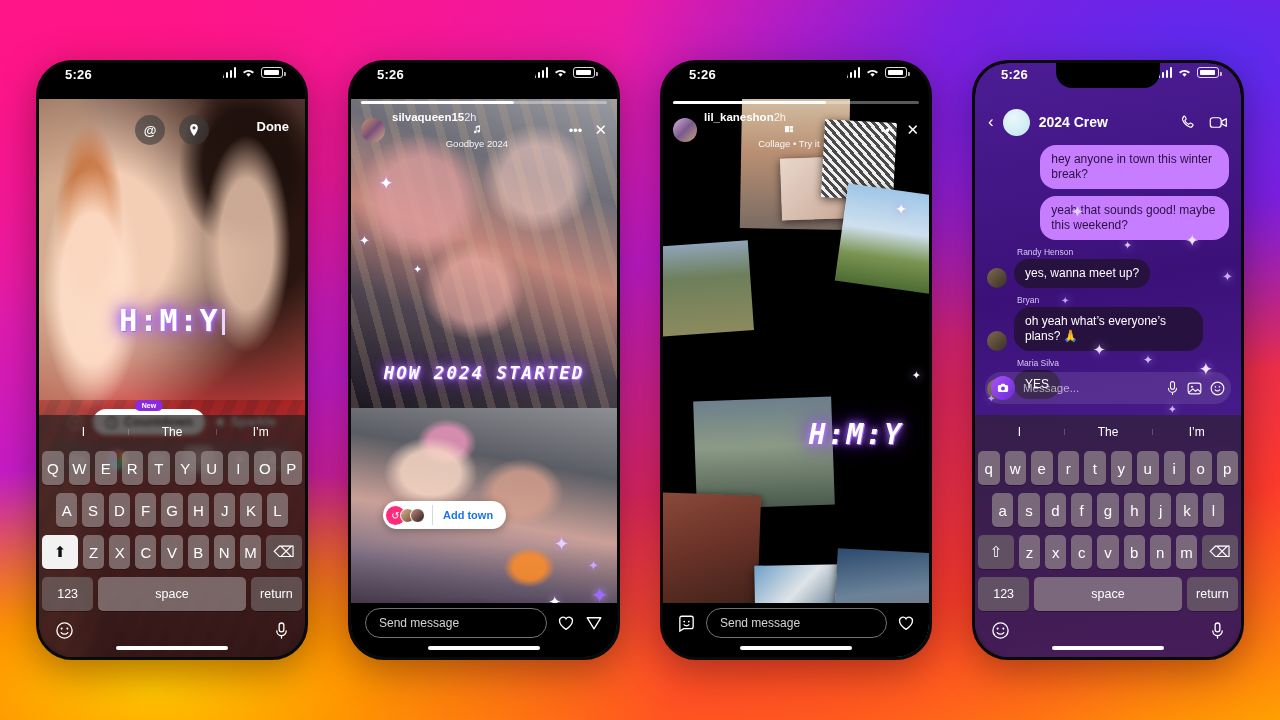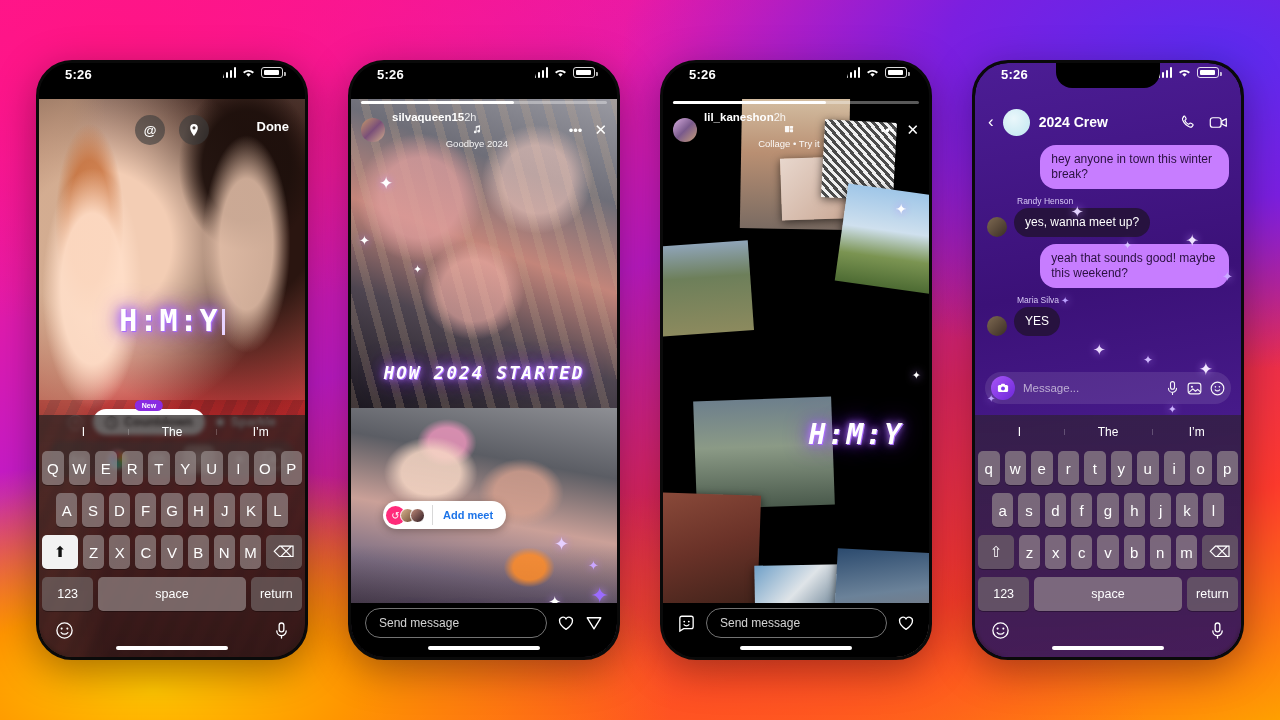--- a/index.html
+++ b/index.html
@@ -394,21 +394,21 @@
     <div class="story-txt" style="top:300px">
       <span class="pixel-txt">HOW 2024 STARTED</span>
     </div>
 
     <div class="addyours" style="left:32px;top:438px">
       <div class="ay-left">
         <div class="ay-pink">↺</div>
         <div class="ay-a"></div>
         <div class="ay-b"></div>
       </div>
-      <div class="ay-txt">Add meet</div>
+      <div class="ay-txt">Add town</div>
     </div>
 
     <div class="spark" style="right:48px;top:470px;font-size:18px;color:#e6d0ff">✦</div>
     <div class="spark" style="right:18px;top:495px;font-size:13px;color:#c9a6ff">✦</div>
     <div class="spark" style="right:8px;top:520px;font-size:22px;color:#9b6bff">✦</div>
     <div class="spark" style="right:56px;top:530px;font-size:15px">✦</div>
     <div class="spark" style="right:92px;top:548px;font-size:12px;color:#b98bff">✦</div>
 
     <div class="story-txt" style="top:556px">
       <span class="pixel-txt">HOW 2024 ENDED</span>
@@ -557,30 +557,37 @@
     <div class="spark" style="right:28px;top:296px;font-size:17px;color:#f1e6ff">✦</div>
     <div class="spark" style="right:64px;top:340px;font-size:11px;color:#cbb2ff">✦</div>
     <div class="spark" style="left:12px;top:330px;font-size:10px;color:#b79aff">✦</div>
 
     <div class="msgs" id="p4msgs">
         <div class="m-row out">
           <div class="m-col">
             <div class="bub out">hey anyone in town this winter break?</div>
           </div>
         </div>
+        <div class="m-row out">
+          <div class="m-col">
+            <div class="bub out">yeah that sounds good! maybe this weekend?</div>
+          </div>
+        </div>
         <div class="m-row">
           <div class="m-av"></div>
           <div class="m-col">
             <div class="m-name">Randy Henson</div>
             <div class="bub in">yes, wanna meet up?</div>
           </div>
         </div>
-        <div class="m-row out">
+        <div class="m-row">
+          <div class="m-av"></div>
           <div class="m-col">
-            <div class="bub out">yeah that sounds good! maybe this weekend?</div>
+            <div class="m-name">Bryan</div>
+            <div class="bub in">oh yeah what’s everyone’s plans? 🙏</div>
           </div>
         </div>
         <div class="m-row">
           <div class="m-av"></div>
           <div class="m-col">
             <div class="m-name">Maria Silva</div>
             <div class="bub in">YES</div>
           </div>
         </div>
       </div>

